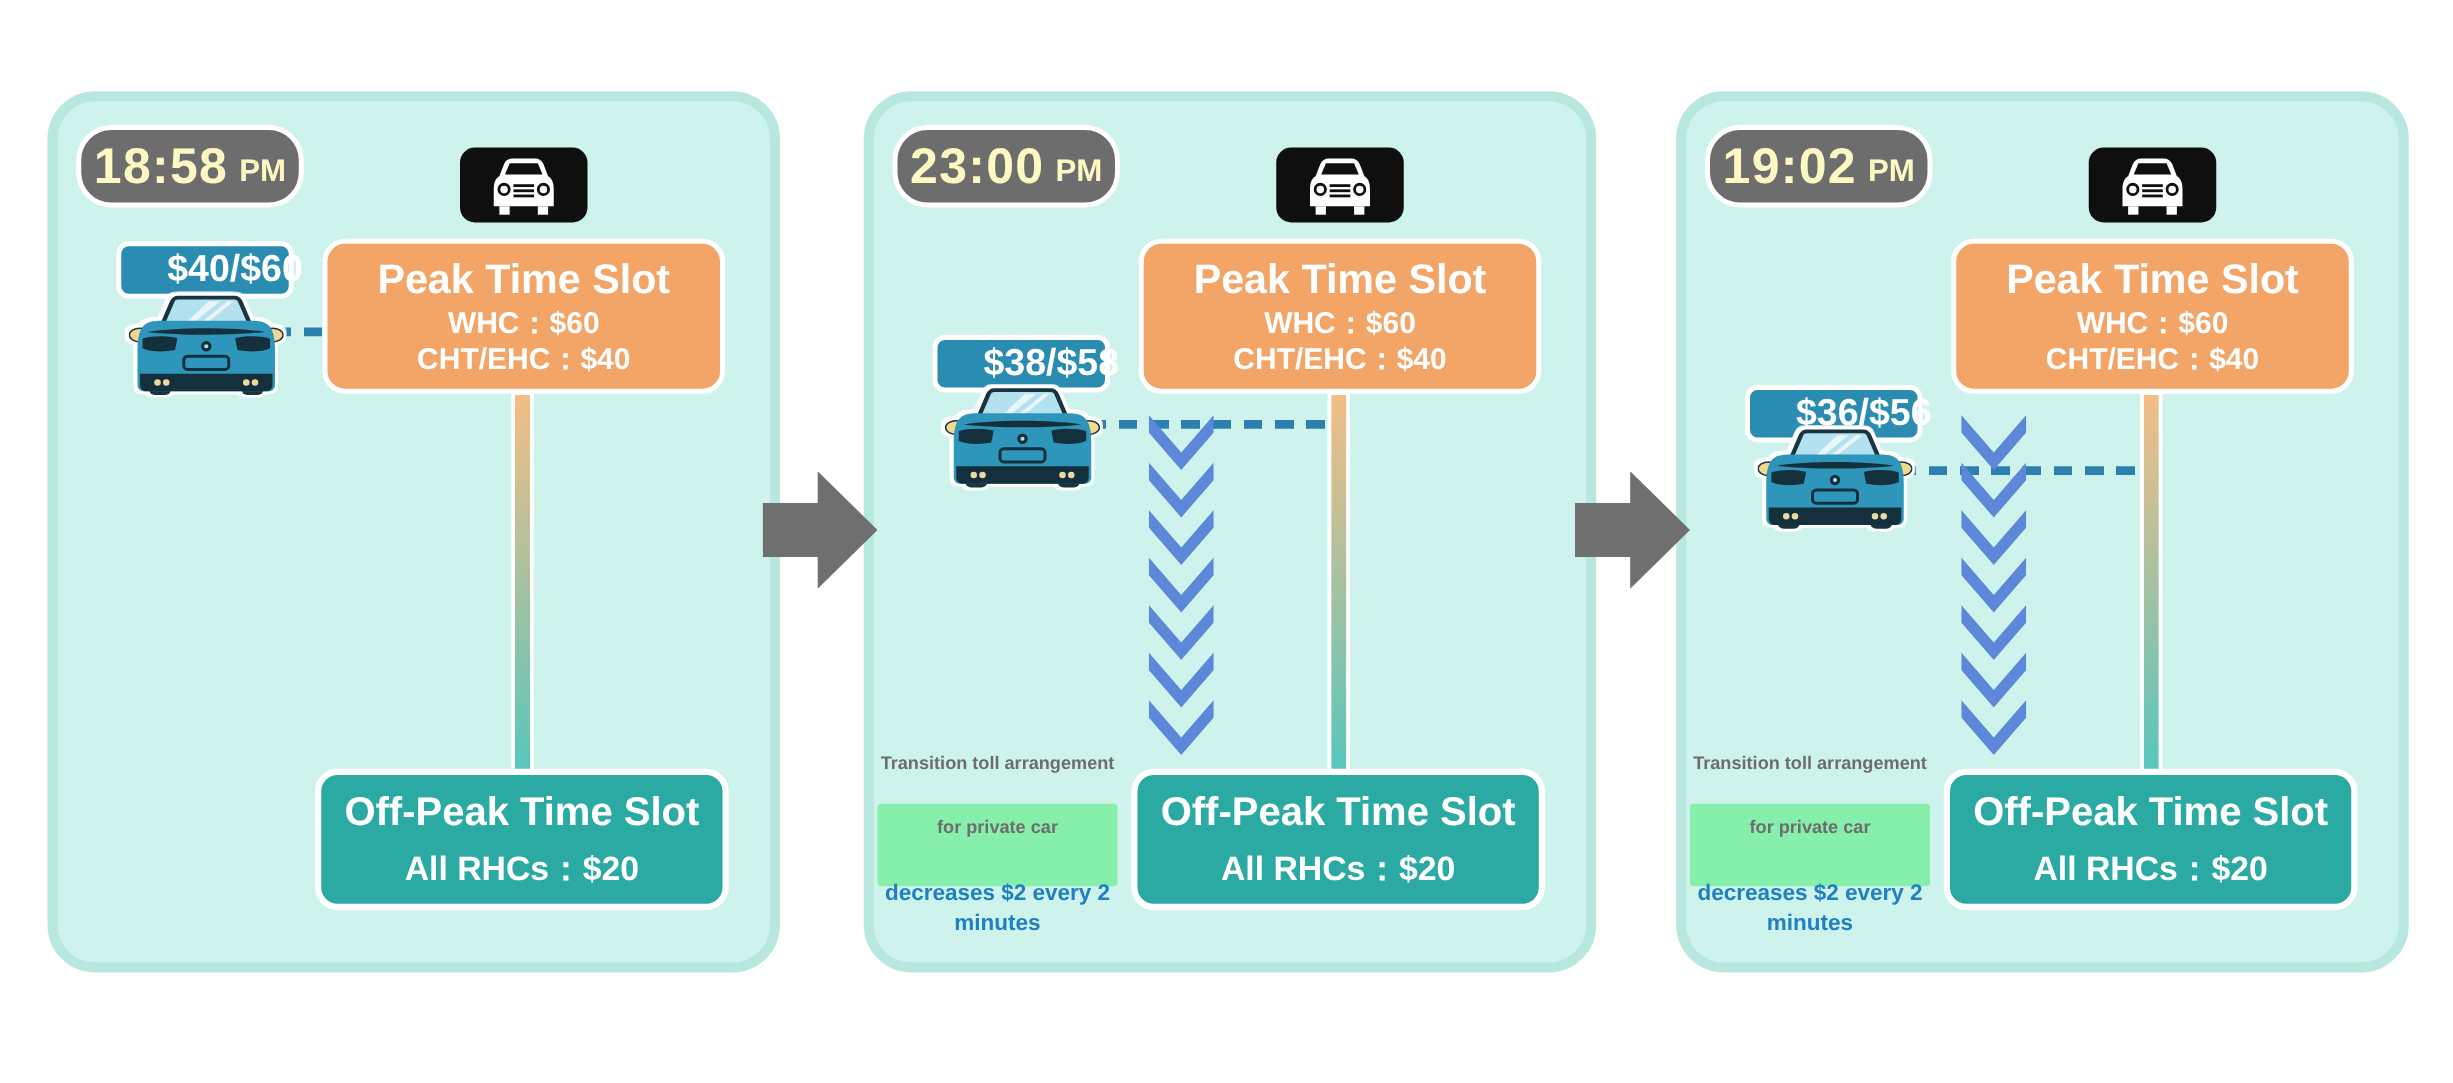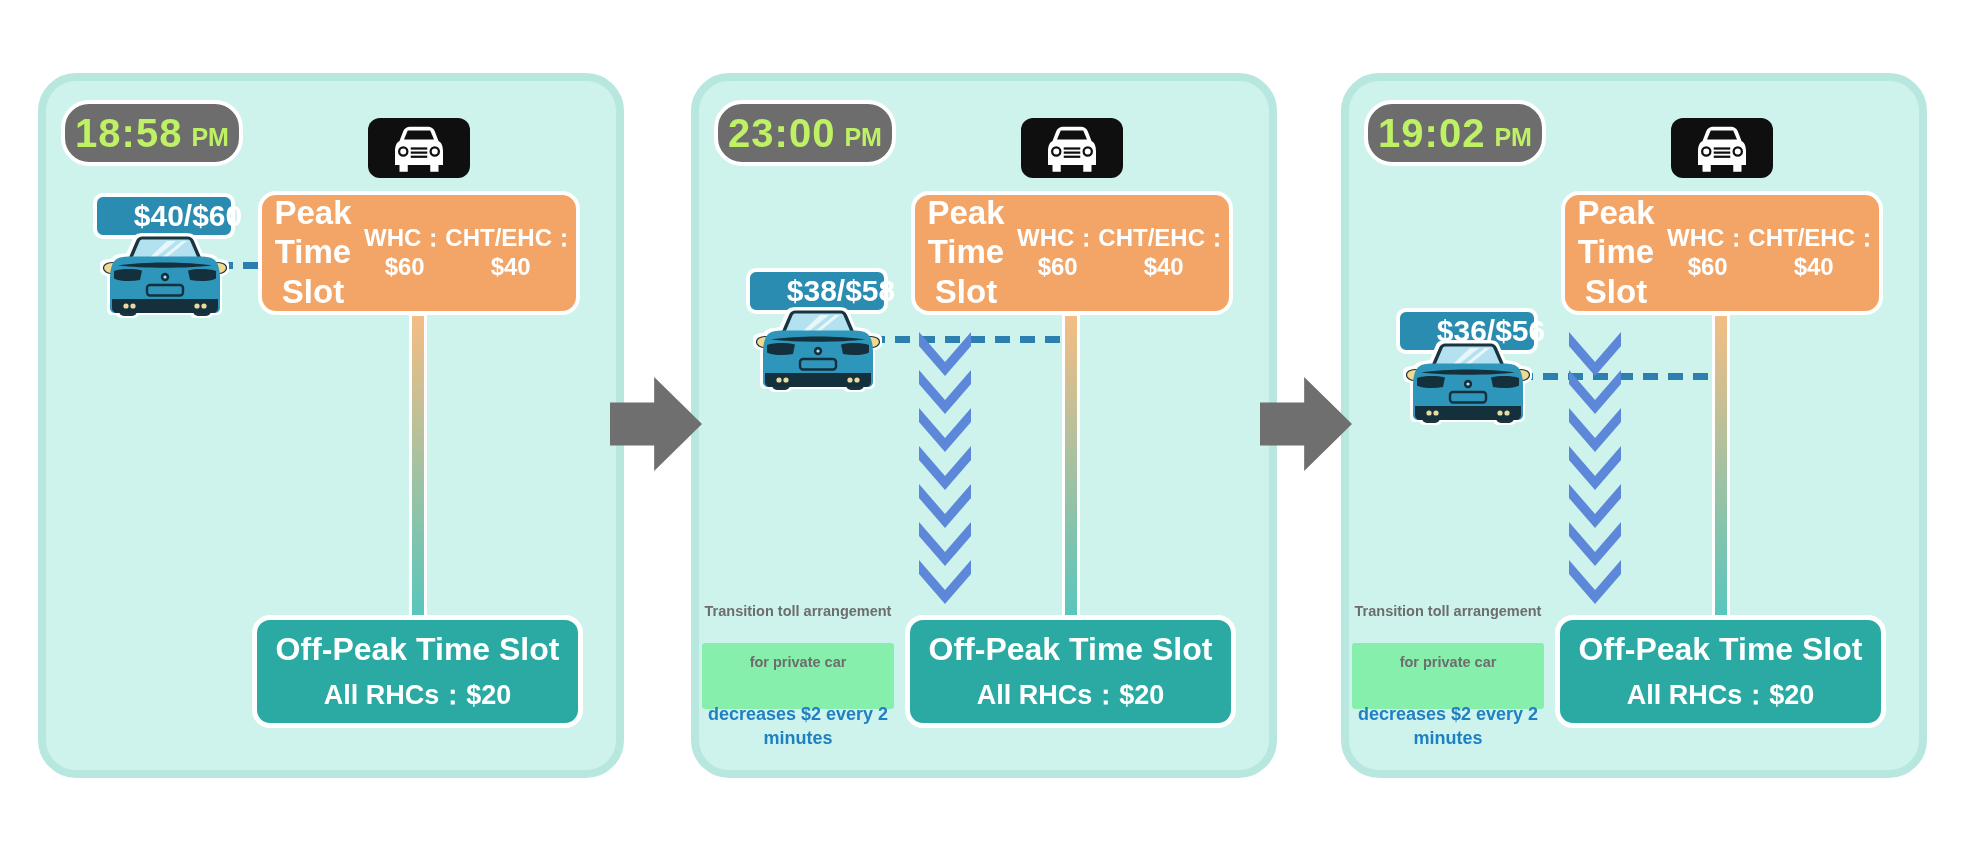--- a/index.html
+++ b/index.html
@@ -14,38 +14,38 @@
     background:var(--panel-bg,#cdf3ec);
     border:8px solid var(--panel-border,#b7e7df);
     border-radius:38px;
   }
   .panel-1{left:38px}.panel-2{left:691px}.panel-3{left:1341px}
 
   
   .time-badge{
     position:absolute;left:15px;top:19px;width:182px;height:66px;box-sizing:border-box;
     background:var(--time-badge-gray,#6d6d6d);border:4px solid #fff;border-radius:28px;
-    display:flex;align-items:center;justify-content:center;gap:9px;color:#bef264;z-index:5;
+    display:flex;align-items:center;justify-content:center;gap:9px;color:#fef9c3;z-index:5;
   }
   .time-badge .t{font-size:40px;letter-spacing:1px;}
   .time-badge .m{font-size:25px;padding-top:8px;}
 
   
   .car-icon-box{
     position:absolute;left:322px;top:37px;width:102px;height:60px;
     background:var(--icon-box-black,#0f0f0f);border-radius:12px;
     display:flex;align-items:center;justify-content:center;z-index:5;
   }
   .car-icon-box svg{width:72px;height:51px;}
 
   
   .peak-box{
     position:absolute;left:212px;top:110px;width:322px;height:124px;box-sizing:border-box;
     background:var(--peak-orange,#f2a566);border:4px solid #fff;border-radius:18px;
-    display:flex;flex-direction:row;align-items:center;justify-content:center;
+    display:flex;flex-direction:column;align-items:center;justify-content:center;
     color:#fff;z-index:4;line-height:1.2;text-align:center;
   }
   .peak-box .bx-title{font-size:33px;margin-bottom:2px;}
   .peak-box .bx-line{font-size:24px;}
   .offpeak-box{
     position:absolute;left:206px;top:534px;width:331px;height:113px;box-sizing:border-box;
     background:var(--offpeak-teal,#2aaaa3);border:5px solid #fff;border-radius:18px;
     display:flex;flex-direction:column;align-items:center;justify-content:center;
     color:#fff;z-index:4;text-align:center;
   }

